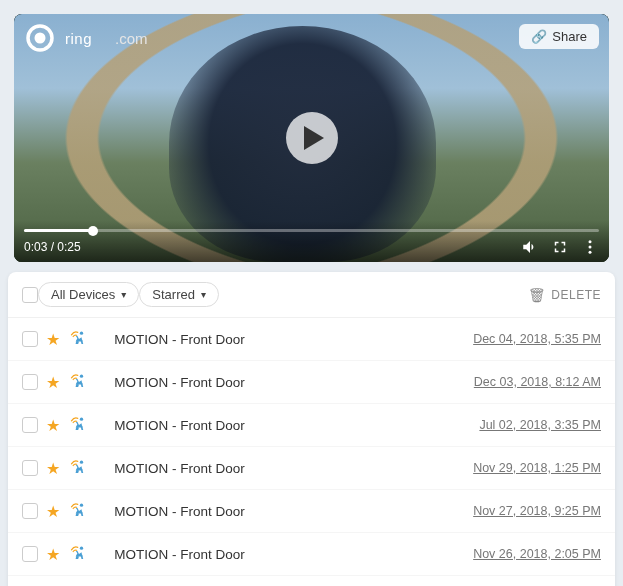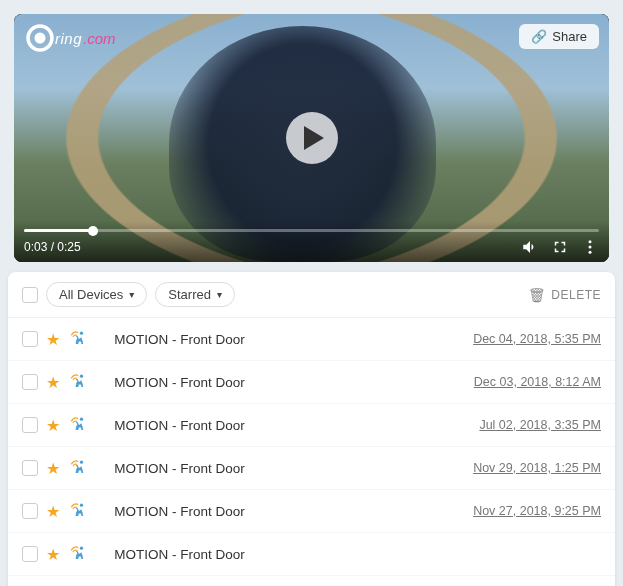--- a/index.html
+++ b/index.html
@@ -59,40 +59,40 @@
       border-radius: 50% 50% 40% 40%;
     }
 
     
     .ring-logo {
       position: absolute;
       top: 10px;
       left: 12px;
       display: flex;
       align-items: center;
-      gap: 1px;
+      gap: 11px;
       z-index: 10;
-      font-style: italic;
     }
 
     .ring-logo-ring {
       width: 28px;
       height: 28px;
     }
 
     .ring-logo-text {
       color: white;
       font-size: 15px;
       font-weight: 400;
       letter-spacing: 0.5px;
     }
 
     .ring-logo-dot {
-      color: #ec4899;
+      color: #e5e5e5;
       font-size: 15px;
+      margin-left: 12px;
     }
 
     
     .share-btn {
       position: absolute;
       top: 10px;
       right: 10px;
       background: rgba(255,255,255,0.85);
       border: none;
       border-radius: 6px;
@@ -213,21 +213,21 @@
       display: flex;
       align-items: center;
       justify-content: space-between;
       padding: 10px 14px;
       border-bottom: 1px solid #f0f0f0;
     }
 
     .filter-group {
       display: flex;
       align-items: center;
-      gap: 8px;
+      gap: 0;
     }
 
     .header-checkbox {
       width: 16px;
       height: 16px;
       border: 1.5px solid #ccc;
       border-radius: 3px;
       cursor: pointer;
       background: #fff;
     }
@@ -500,20 +500,21 @@
 
         <circle cx="15" cy="5" r="2" fill="#4a9fd4"></circle>
         <path d="M10 8l2 4 3-2 1 5H8l2-4-2-3 2-0z" fill="#4a9fd4"></path>
         <path d="M8 17l1-3 3 1-1 3H8z" fill="#4a9fd4"></path>
         <path d="M14 14l1 4h2l-1-5-2 1z" fill="#4a9fd4"></path>
         <path d="M5 9c1-1.5 2.5-2 4-1.5" stroke="#f5a623" stroke-width="1.5" fill="none" stroke-linecap="round"></path>
         <path d="M3 7c2-3 5-4 7.5-3" stroke="#f5a623" stroke-width="1.5" fill="none" stroke-linecap="round"></path>
       </svg>
     </div>
     <span class="item-label">MOTION - Front Door</span>
+    <span class="item-date">Nov 26, 2018, 2:05 PM</span>
   </div>
       <div class="list-item">
     
     
     
     
     
   </div>
     </div>
 </div>

